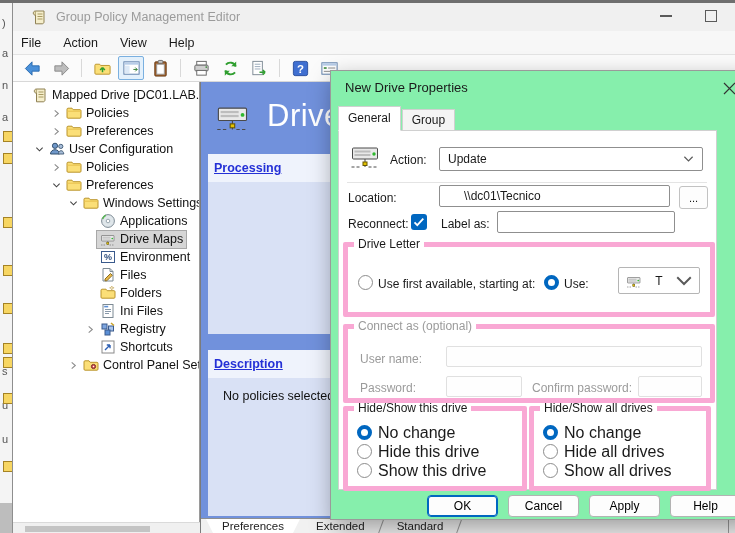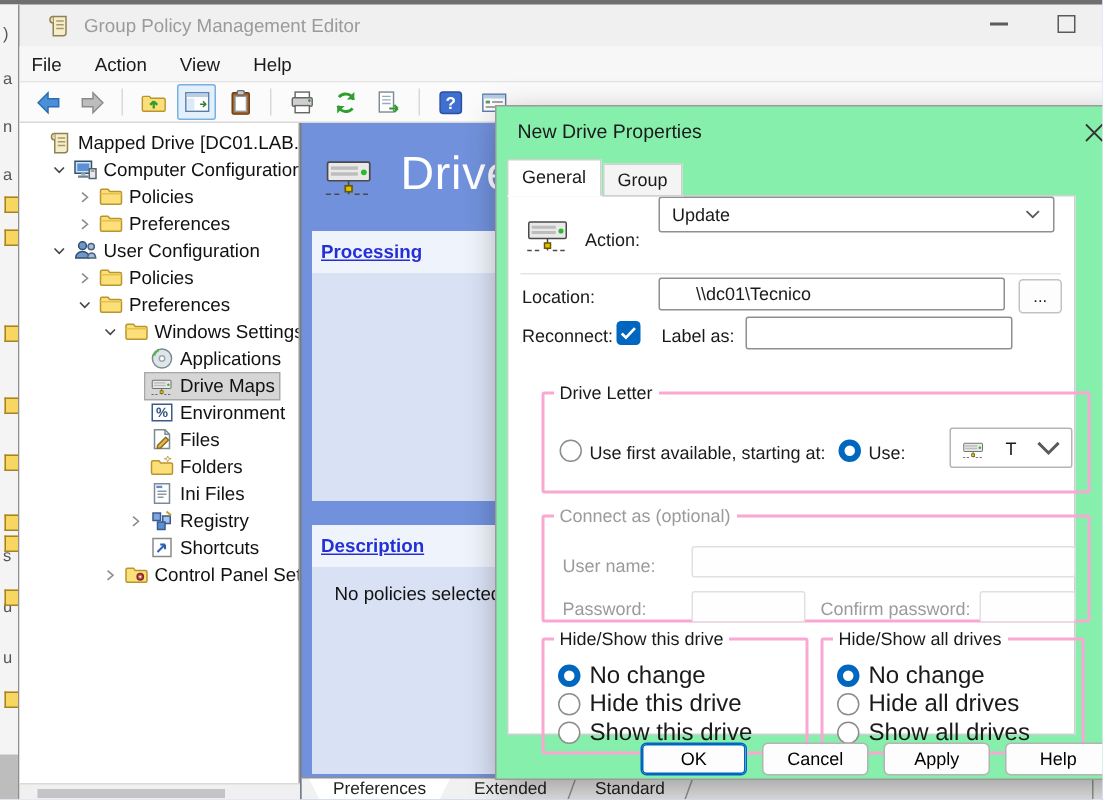--- a/index.html
+++ b/index.html
@@ -85,33 +85,33 @@
   .lbl{position:absolute;font-size:12px;}
   .txt{position:absolute;border:1px solid #8f8f8f;border-radius:2px;background:#fff;font-size:12px;
        padding:0 24px;box-sizing:border-box;font-family:inherit;color:#1a1a1a;outline:none;}
   .txt:disabled{border-color:#e0e0e0;background:#fefefe;}
   .select{position:absolute;border:1px solid #8f8f8f;border-radius:2px;background:#fff;display:flex;align-items:center;
           padding:0 8px;box-sizing:border-box;font-size:12px;justify-content:space-between;}
   .select .chev{width:11px;height:8px;}
 
   #drive-icon-lg{position:absolute;left:9px;top:8px;width:35px;height:32px;}
   #action-label{left:51px;top:22px;}
-  #action-select{left:100px;top:0;width:264px;height:24px;text-align:right;}
+  #action-select{left:100px;top:16px;width:264px;height:24px;text-align:right;}
   #hrline{position:absolute;left:8px;top:51px;width:360px;height:1px;background:#e4e4e4;}
   #loc-label{left:9px;top:60px;}
   #loc-input{left:100px;top:54px;width:231px;height:22px;}
   #browse-btn{position:absolute;left:340px;top:55px;width:27px;height:21px;border:1px solid #c2c2c2;border-radius:3px;
               background:#fdfdfd;font-size:11px;display:flex;align-items:center;justify-content:center;}
   #rec-label{left:9px;top:86px;}
   #rec-checkbox{position:absolute;left:72px;top:83px;width:16px;height:16px;background:#0067c0;border-radius:3px;}
   #rec-checkbox svg{width:16px;height:16px;}
   #labelas-label{left:102px;top:86px;}
   #labelas-input{left:158px;top:80px;width:178px;height:22px;}
 
-  fieldset{position:absolute;border:2px solid #f9a8d4;border-radius:2px;margin:18px;padding:0;}
+  fieldset{position:absolute;border:5px solid #f9a8d4;border-radius:2px;margin:0;padding:0;}
   legend{font-size:12px;margin-left:6px;padding:0 4px;}
   #fs-drive{left:4px;top:106px;width:362px;height:70px;}
   #fs-connect{left:4px;top:188px;width:362px;height:74px;}
   #fs-connect legend,#fs-connect .lbl{color:#9b9b9b;}
   #fs-hide-this{left:4px;top:270px;width:174px;height:80px;}
   #fs-hide-all{left:190px;top:270px;width:172px;height:80px;}
 
   .radio{width:15px;height:15px;border-radius:50%;border:1px solid #8c8c8c;background:#fff;box-sizing:border-box;flex:none;}
   .radio.sel{border:4.5px solid #0067c0;}
   #dl-r1{position:absolute;left:10px;top:24px;}
@@ -281,40 +281,20 @@
           <span class="ticon icon">
             <svg viewBox="0 0 16 16">
               <path d="M4.5 2h8.5v11c0 1-.8 1.8-1.8 1.8H4.5z" fill="#f5eecb" stroke="#8f8153"></path>
               <path d="M4.5 2c-1.3 0-2.2.9-2.2 2.1 0 1.2.9 2.1 2.2 2.1" fill="#e6dcae" stroke="#8f8153"></path>
               <line x1="6.5" y1="5" x2="11.5" y2="5" stroke="#a89a63"></line>
               <line x1="6.5" y1="7.5" x2="11.5" y2="7.5" stroke="#a89a63"></line>
               <line x1="6.5" y1="10" x2="11.5" y2="10" stroke="#a89a63"></line>
             </svg>
           </span>
           <span class="tlabel">Mapped Drive [DC01.LAB.LOCA</span>
-        </span>
-      </div>
-      <div class="trow" style="padding-left: 19px;">
-        <span class="texp">
-          <svg viewBox="0 0 10 10">
-            <path d="M1.5 3L5 6.5L8.5 3" fill="none" stroke="#444" stroke-width="1.2"></path>
-          </svg>
-        </span>
-        <span class="tbody2">
-          <span class="ticon icon">
-            <svg viewBox="0 0 16 16">
-              <rect x="1" y="2.5" width="11" height="8" fill="#cfe3f5" stroke="#35506e"></rect>
-              <rect x="2.5" y="4" width="8" height="5" fill="#5b8fd6"></rect>
-              <rect x="5" y="10.5" width="3" height="1.5" fill="#9db3c8"></rect>
-              <rect x="3" y="12" width="7" height="1.5" fill="#6e8296"></rect>
-              <rect x="10.5" y="7.5" width="4.5" height="6.5" fill="#e8e8e8" stroke="#55636f"></rect>
-              <line x1="11.5" y1="9" x2="14" y2="9" stroke="#8a8a8a"></line>
-            </svg>
-          </span>
-          <span class="tlabel">Computer Configuration</span>
         </span>
       </div>
       <div class="trow" style="padding-left: 36px;">
         <span class="texp">
           <svg viewBox="0 0 10 10">
             <path d="M3 1.5L7 5L3 8.5" fill="none" stroke="#8c8c8c" stroke-width="1.2"></path>
           </svg>
         </span>
         <span class="tbody2">
           <span class="ticon icon">

